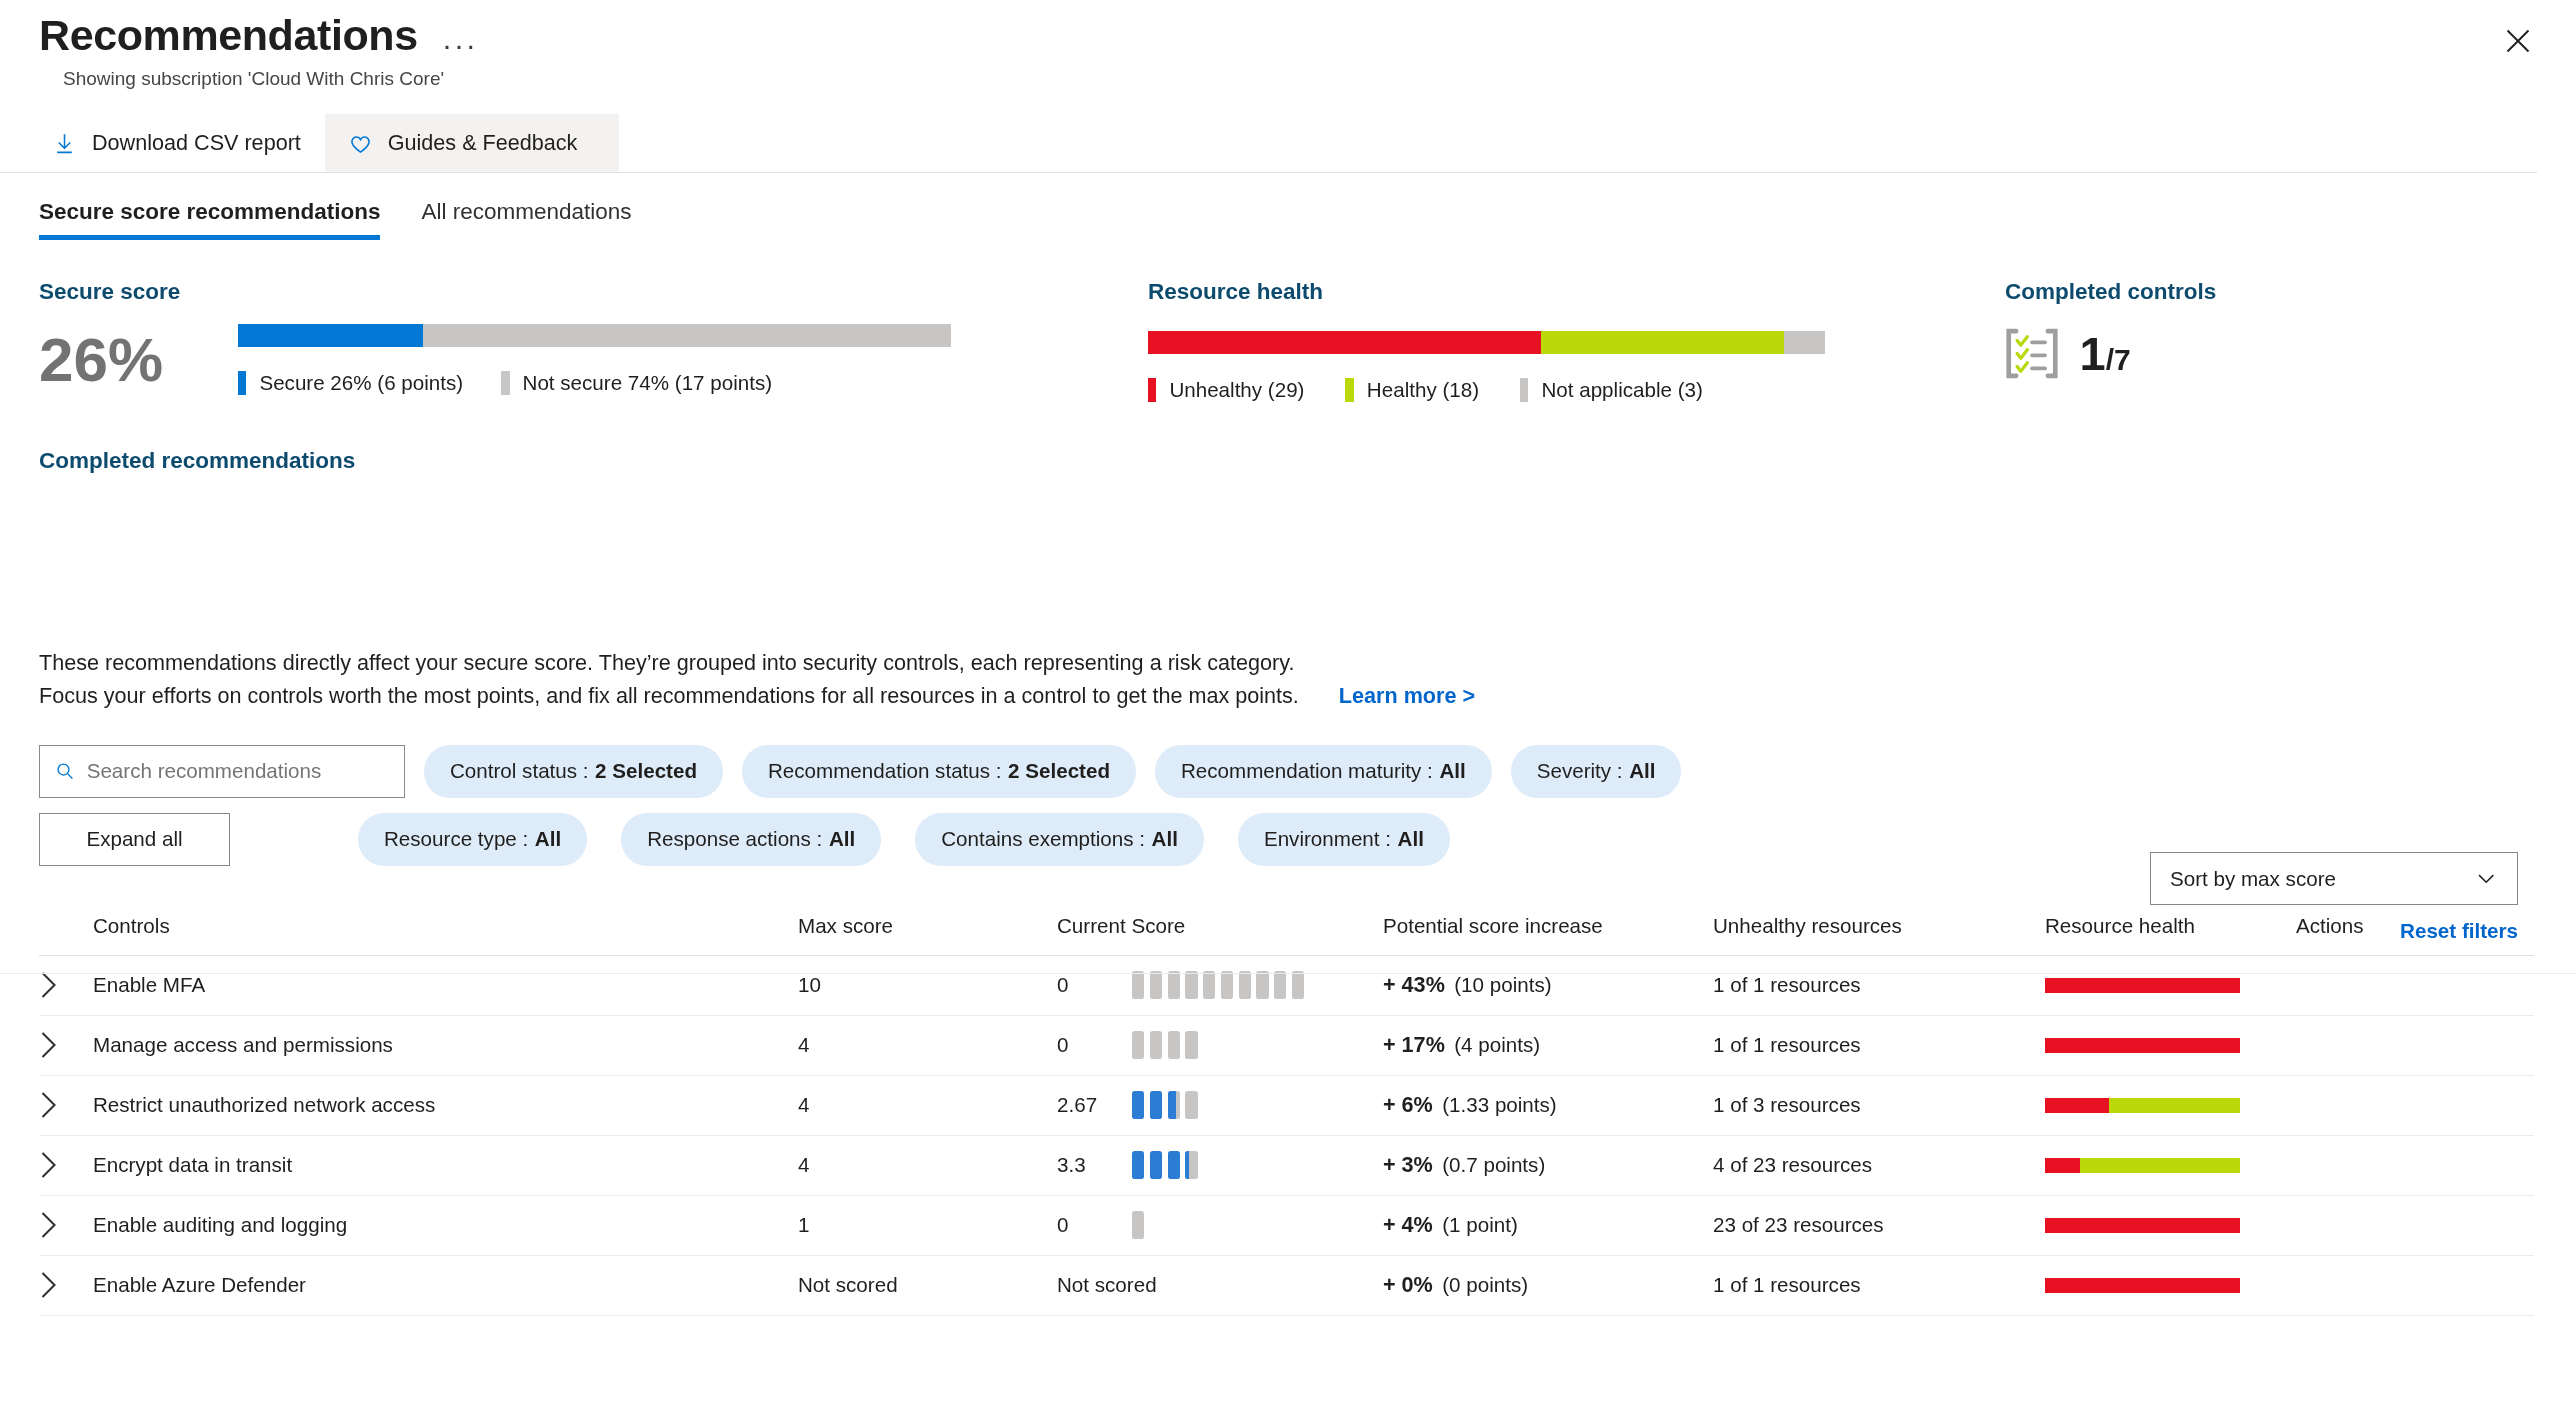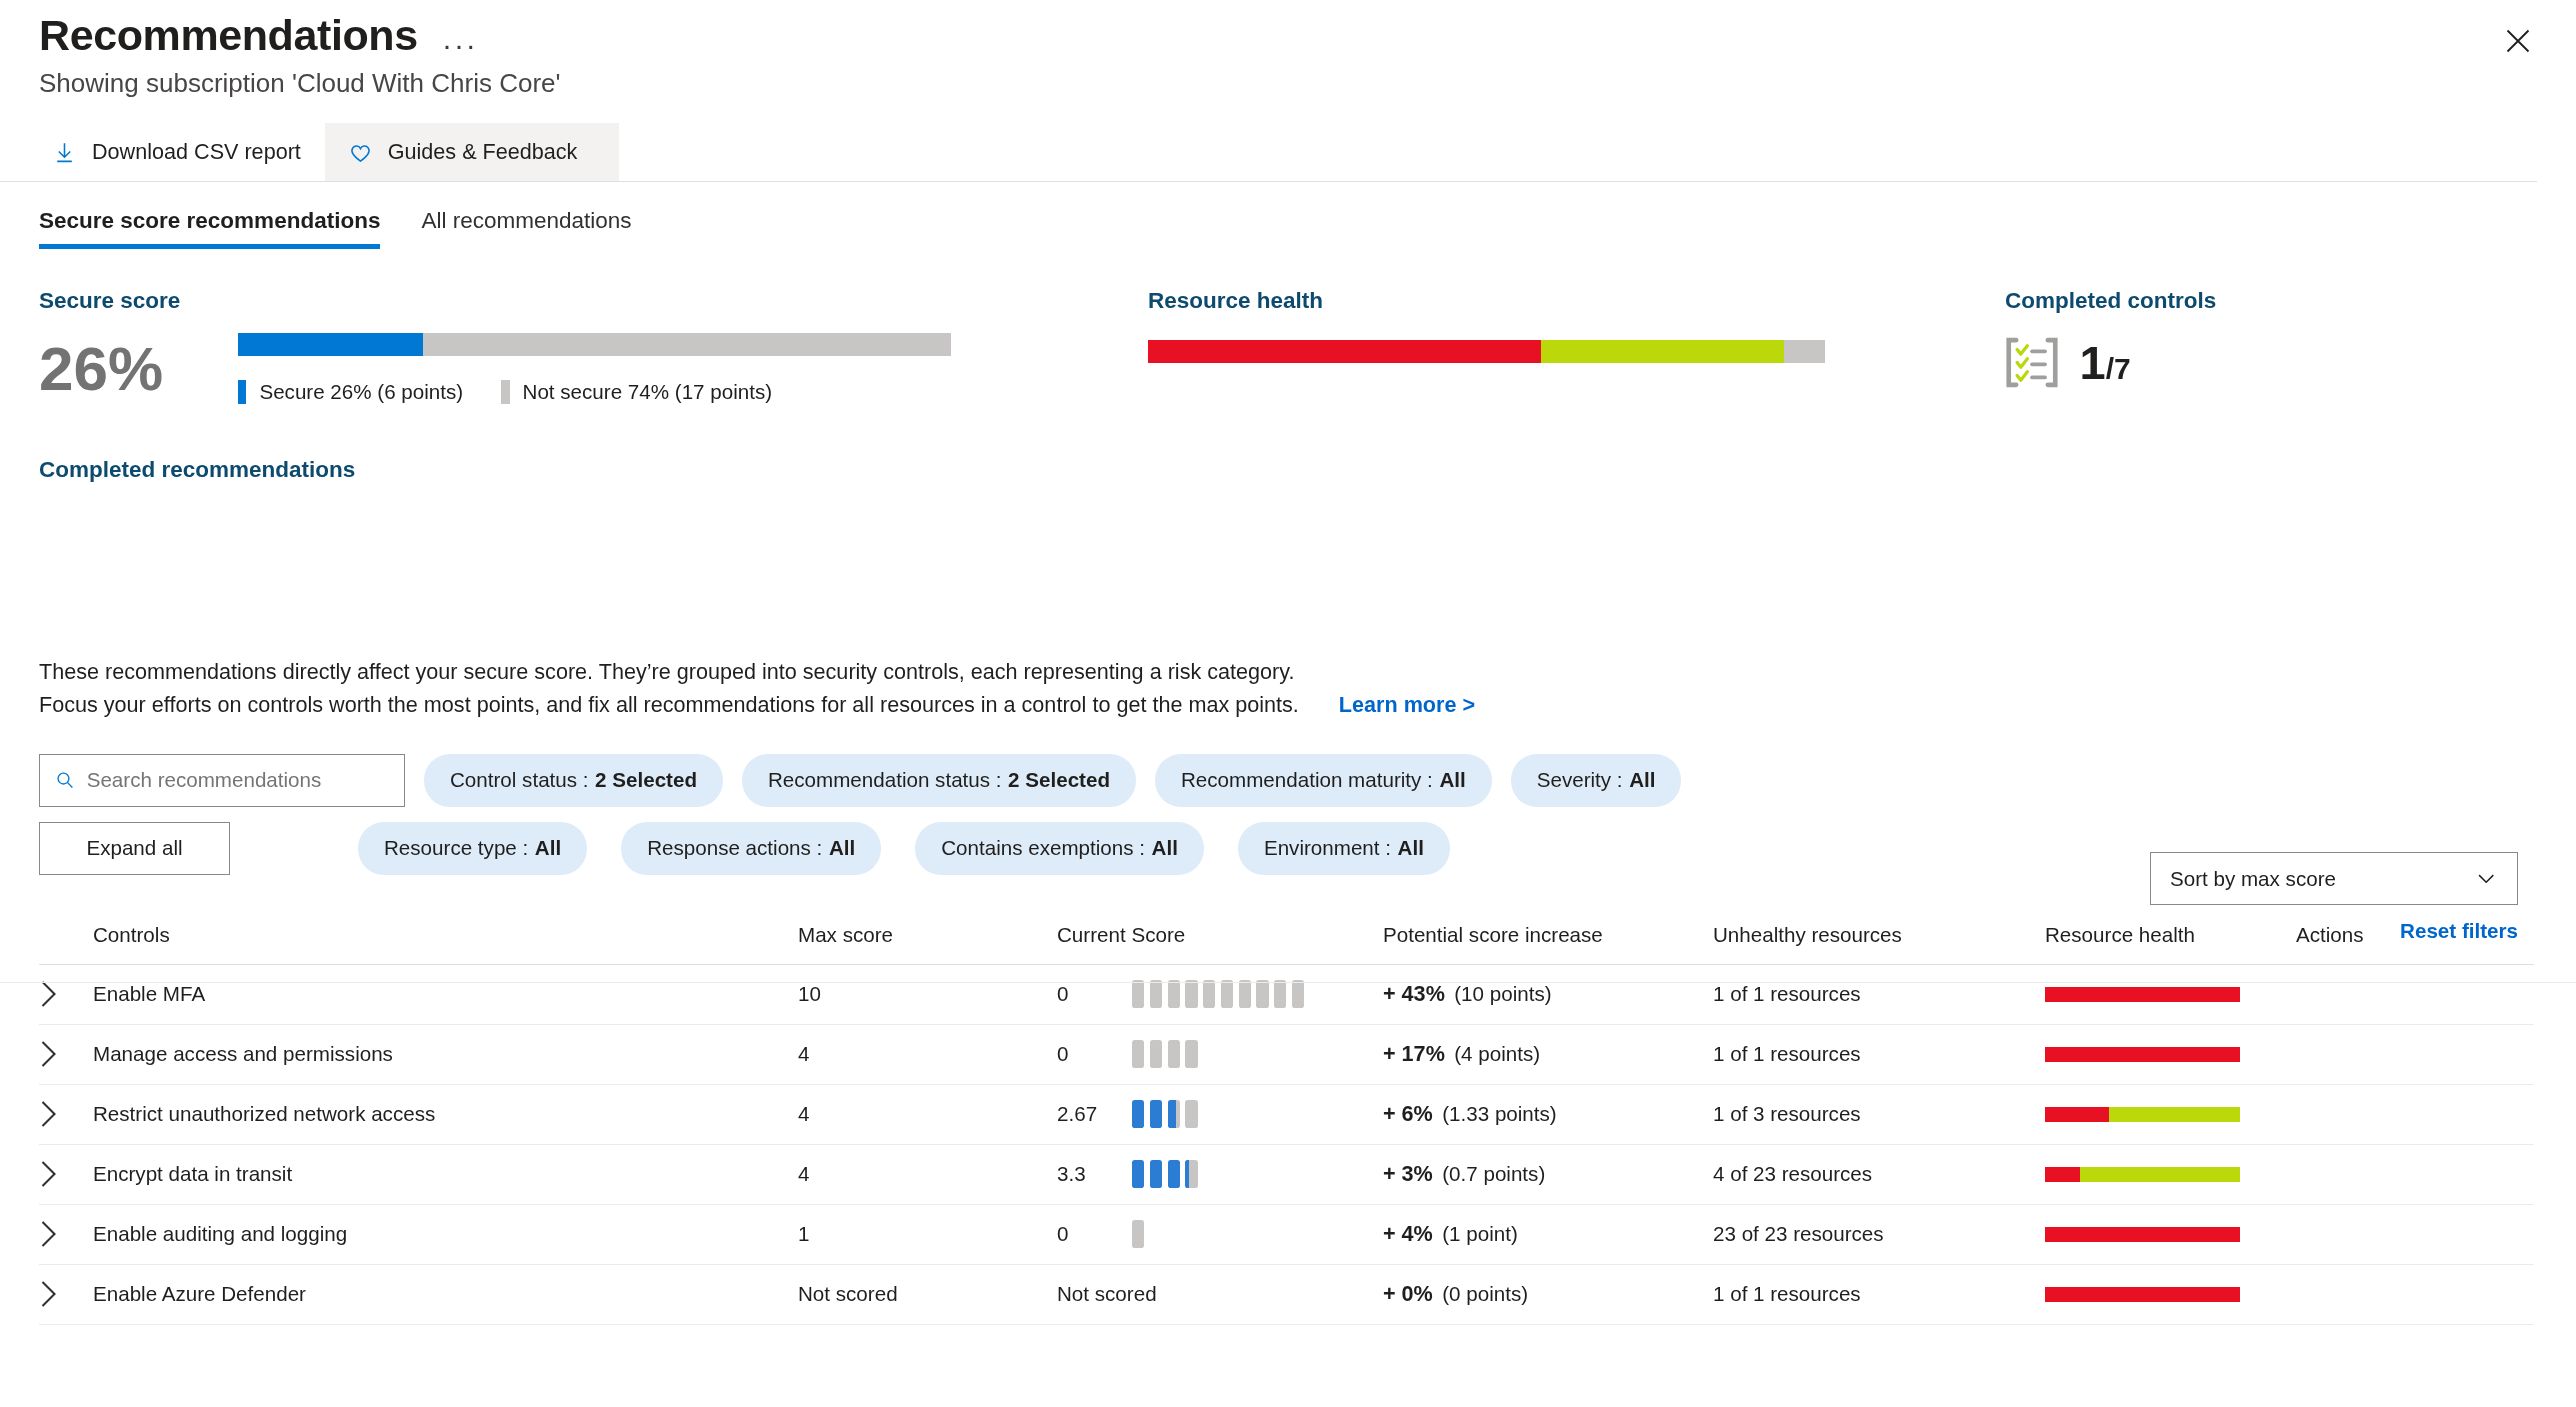--- a/index.html
+++ b/index.html
@@ -16,21 +16,21 @@
   .titlebar { position: relative; padding-top: 11.3px; }
   .title-row { display: flex; align-items: flex-start; gap: 24.4px; }
   .page-title {
     font-size: 43px; font-weight: 600; letter-spacing: -0.4px;
     color: #201f1e; line-height: 1.12;
   }
   .ellipsis-btn {
     font-size: 30px; color: #3b3a39; line-height: 1; margin-top: 19px;
     letter-spacing: 1.9px; cursor: pointer;
   }
-  .subtitle { font-size: 26px; color: #484644; margin-top: 7.5px; }
+  .subtitle { font-size: 19px; color: #484644; margin-top: 7.5px; margin-left: 24px; }
 
   .close-btn {
     position: absolute; top: 20.6px; right: 38px;
     width: 41px; height: 41px; cursor: pointer;
     display: flex; align-items: center; justify-content: center;
   }
   .close-btn svg { width: 28px; height: 28px; }
 
   
   .commandbar { display: flex; align-items: stretch; margin-top: 24.4px; height: 58px; }
@@ -211,20 +211,34 @@
       <div class="sec-label">Completed recommendations</div>
     </div>
 
     <div class="rh-block">
       <div class="sec-label">Resource health</div>
       <div class="rh-bar" id="rh-bar">
           <div style="width: 58%; background: rgb(232, 17, 35);"></div>
           <div style="width: 36%; background: rgb(186, 216, 10);"></div>
           <div style="width: 6%; background: rgb(200, 198, 196);"></div>
         </div>
+      <div class="rh-legend" id="rh-legend">
+          <div class="lg">
+            <span class="swatch" style="background:#e81123"></span>
+            <span>Unhealthy (29)</span>
+          </div>
+          <div class="lg">
+            <span class="swatch" style="background:#bad80a"></span>
+            <span>Healthy (18)</span>
+          </div>
+          <div class="lg">
+            <span class="swatch" style="background:#c8c6c4"></span>
+            <span>Not applicable (3)</span>
+          </div>
+        </div>
     </div>
 
     <div class="cc-block">
       <div class="sec-label">Completed controls</div>
       <div class="cc-row">
         <svg width="54" height="51" viewBox="0 0 58 54">
           <path d="M12 3 L4 3 L4 51 L12 51" stroke="#a19f9d" stroke-width="5" fill="none" stroke-linecap="round"></path>
           <path d="M46 3 L54 3 L54 51 L46 51" stroke="#a19f9d" stroke-width="5" fill="none" stroke-linecap="round"></path>
           <path d="M13 13 L17 18 L24 9" stroke="#bad80a" stroke-width="3.5" fill="none" stroke-linecap="round" stroke-linejoin="round"></path>
           <path d="M13 27 L17 32 L24 23" stroke="#bad80a" stroke-width="3.5" fill="none" stroke-linecap="round" stroke-linejoin="round"></path>

